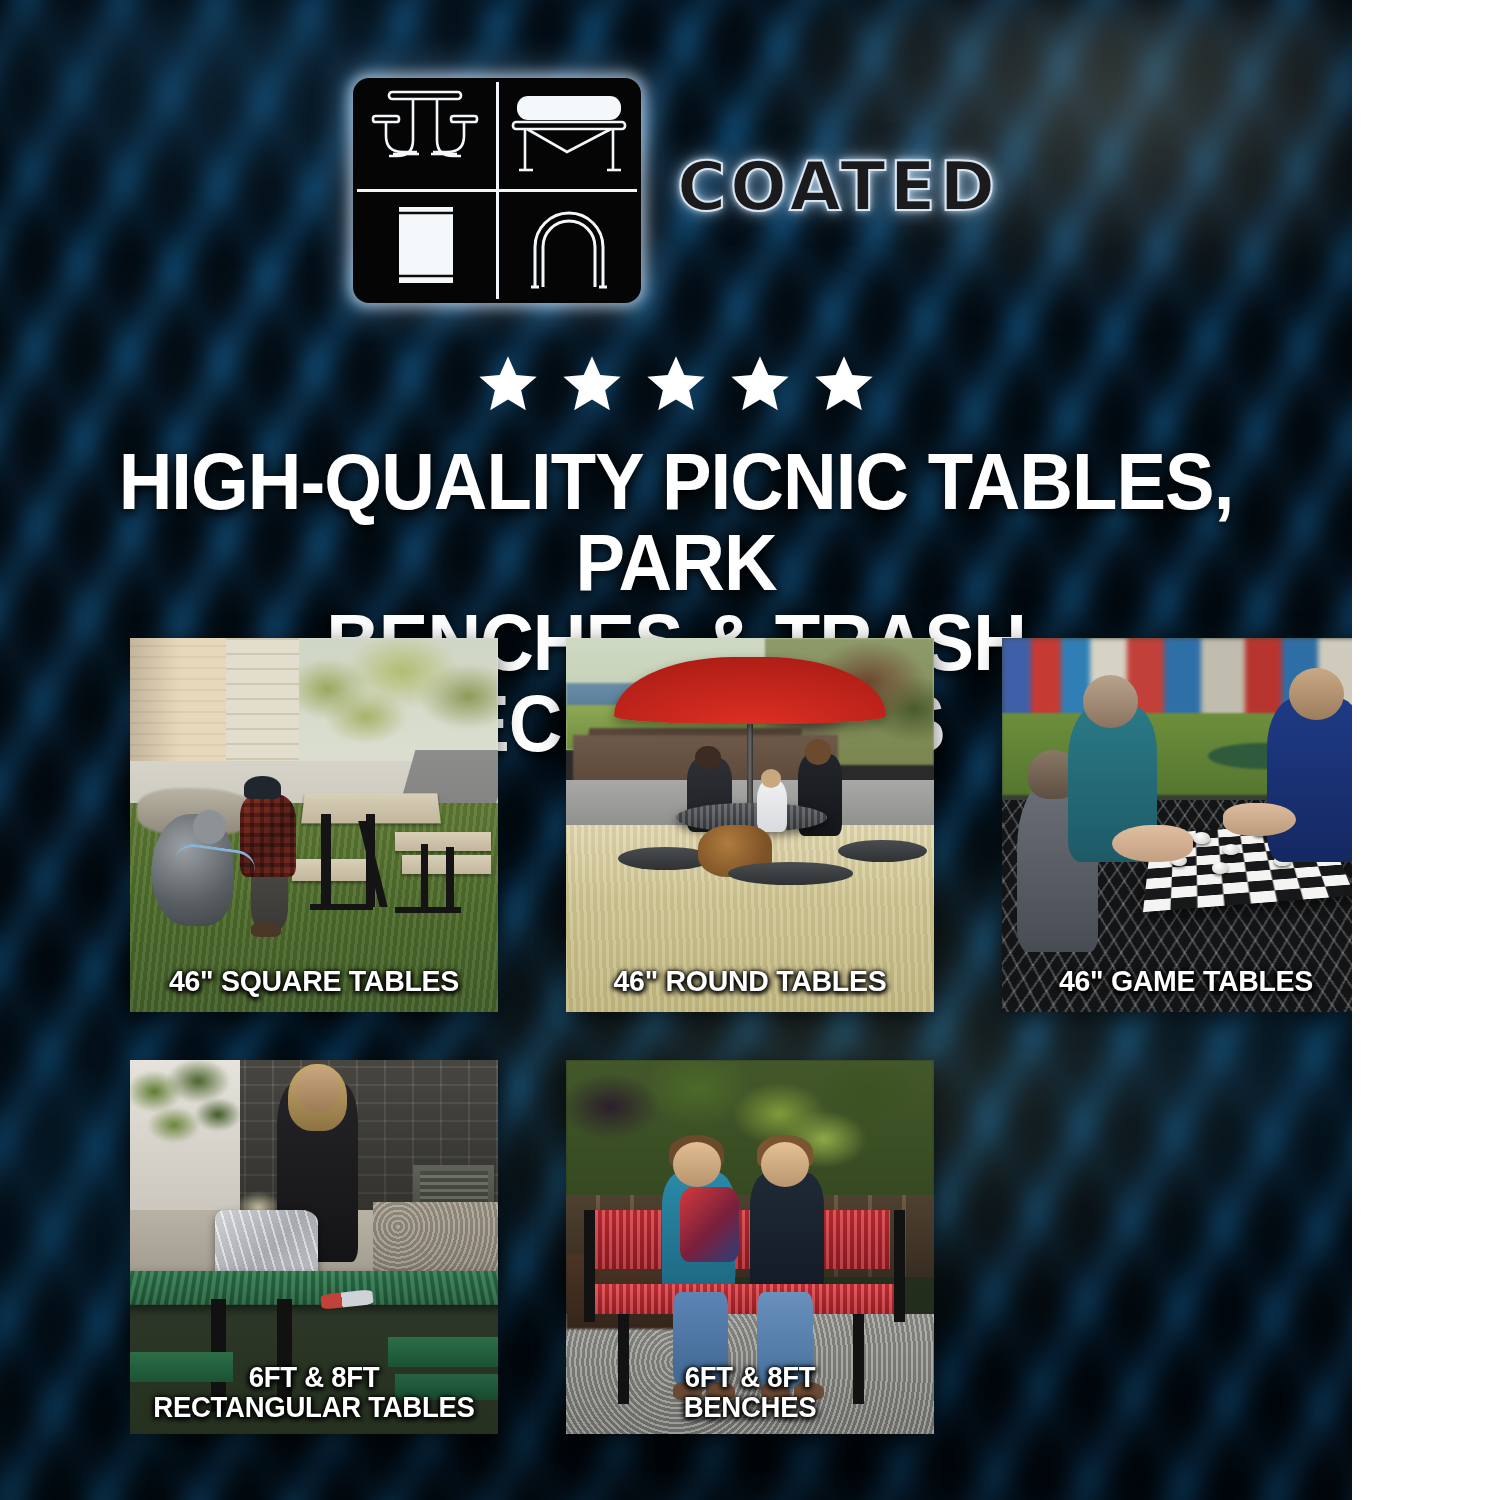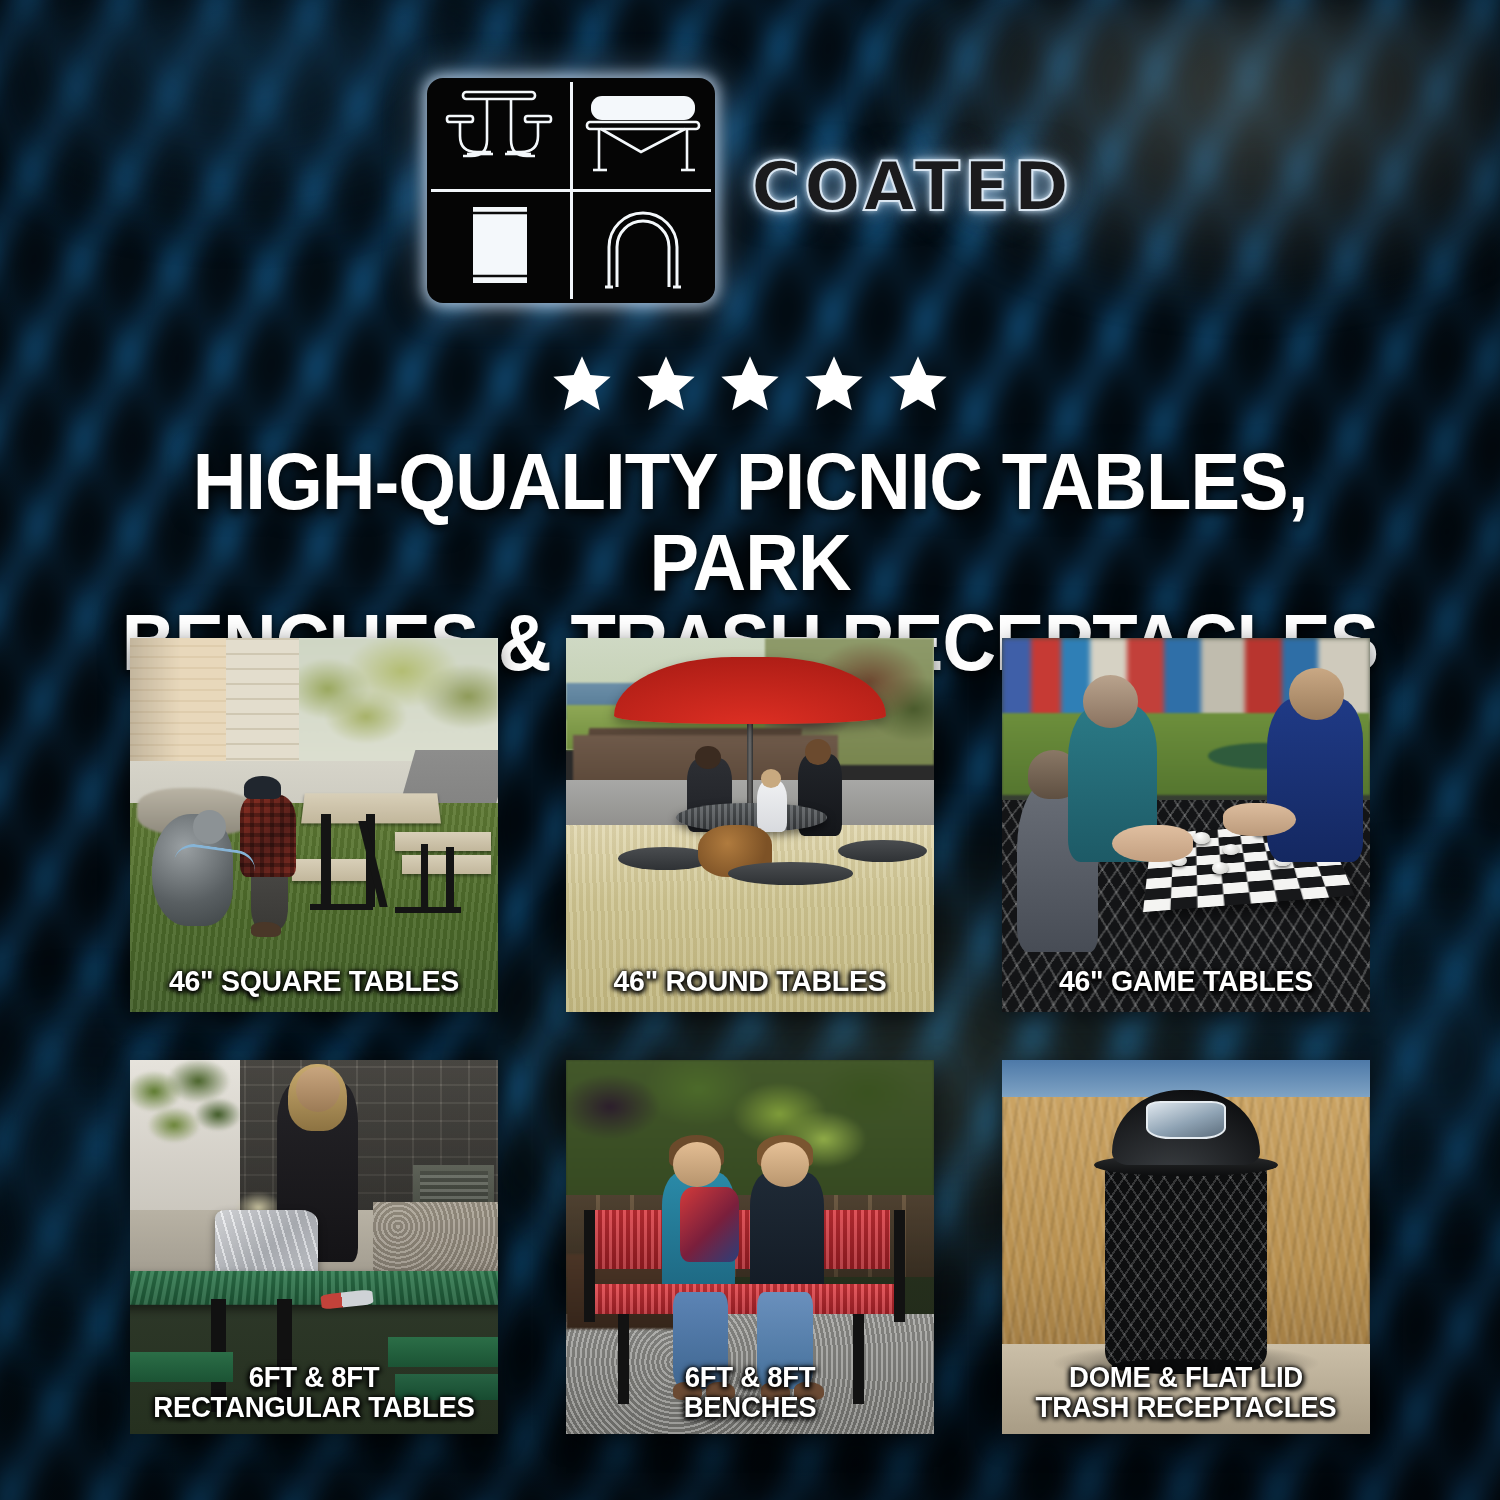--- a/index.html
+++ b/index.html
@@ -7,21 +7,21 @@
   html, body {
     width: 1500px;
     height: 1500px;
     overflow: hidden;
     font-family: "Liberation Sans", sans-serif;
   }
 
   
   #stage {
     position: relative;
-    width: 1500px;
+    width: 1352px;
     height: 1500px;
     background: #0b2238;
     overflow: hidden;
     text-decoration: underline;
   }
   
   #bg-mesh {
     position: absolute;
     inset: -80px;
     background:
@@ -926,32 +926,15 @@
         <div class="c5-arm c5-a2"></div>
         <div class="c5-arm c5-a3"></div>
         <div class="c5-arm c5-a4"></div>
       </div>
       <div class="caption two-line">
         <span class="cap-l1">6FT &amp; 8FT</span>
         <span class="cap-l2">BENCHES</span>
       </div>
     </div>
 
-    <div class="cell">
-      <div class="scene">
-        <div class="c6-bg"></div>
-        <div class="c6-sky"></div>
-        <div class="c6-walk"></div>
-        <div class="c6-shadow"></div>
-        <div class="c6-body"></div>
-        <div class="c6-base"></div>
-        <div class="c6-rim"></div>
-        <div class="c6-dome"></div>
-        <div class="c6-port"></div>
-      </div>
-      <div class="caption two-line">
-        <span class="cap-l1">DOME &amp; FLAT LID</span>
-        <span class="cap-l2">TRASH RECEPTACLES</span>
-      </div>
-    </div>
 
   </div>
 </div>
 
 </body></html>

